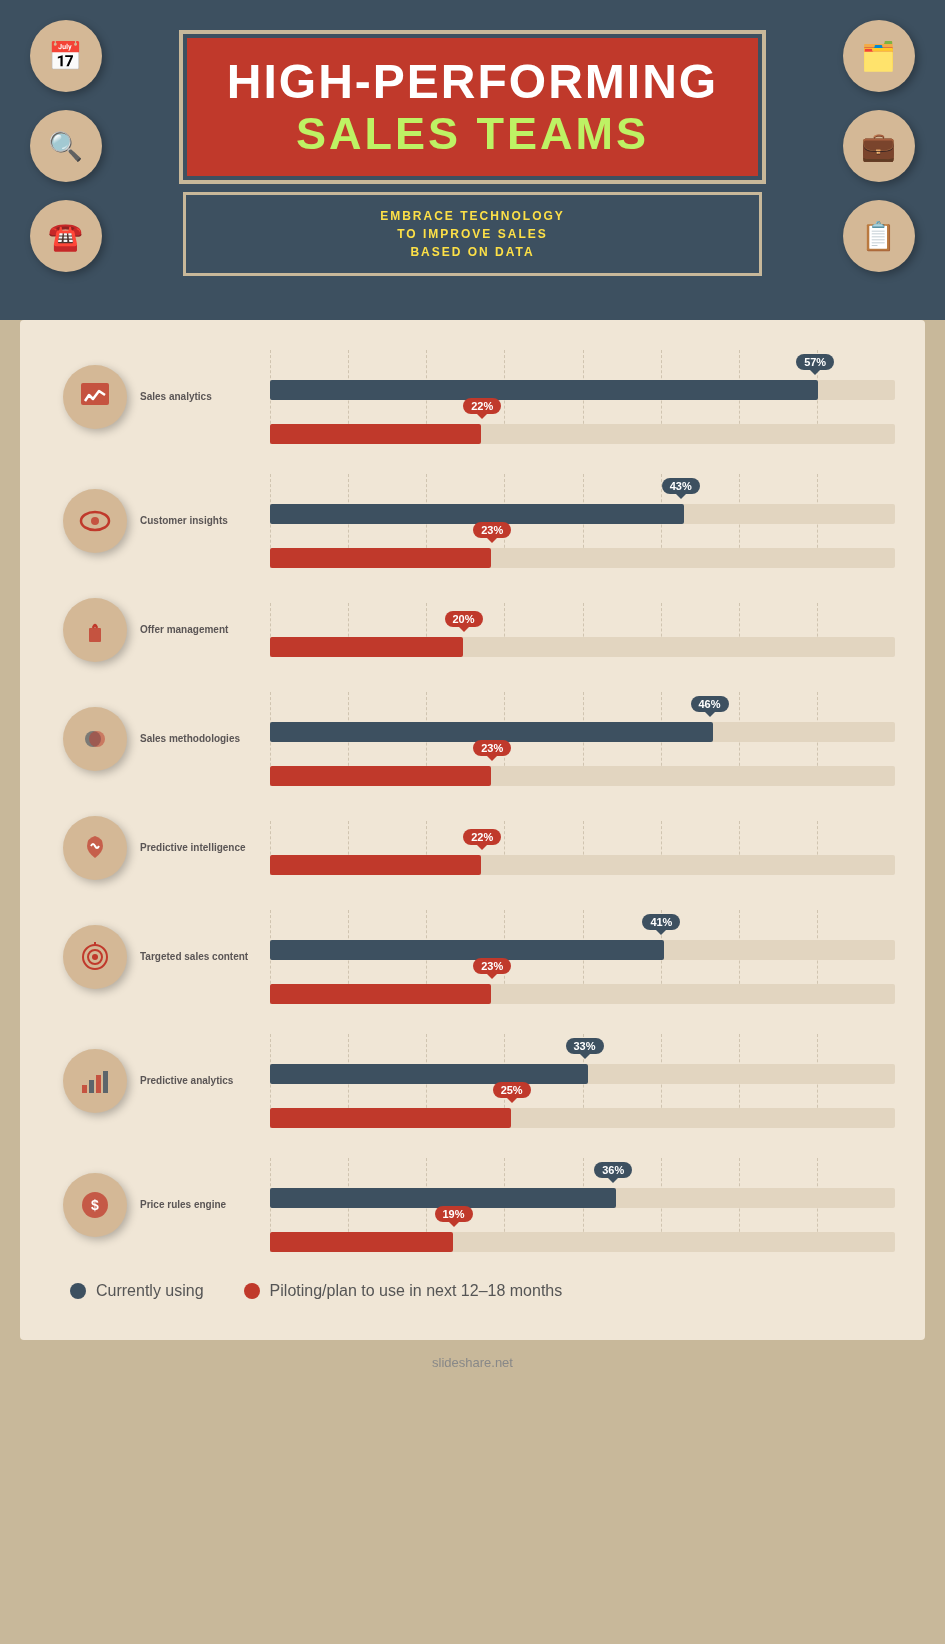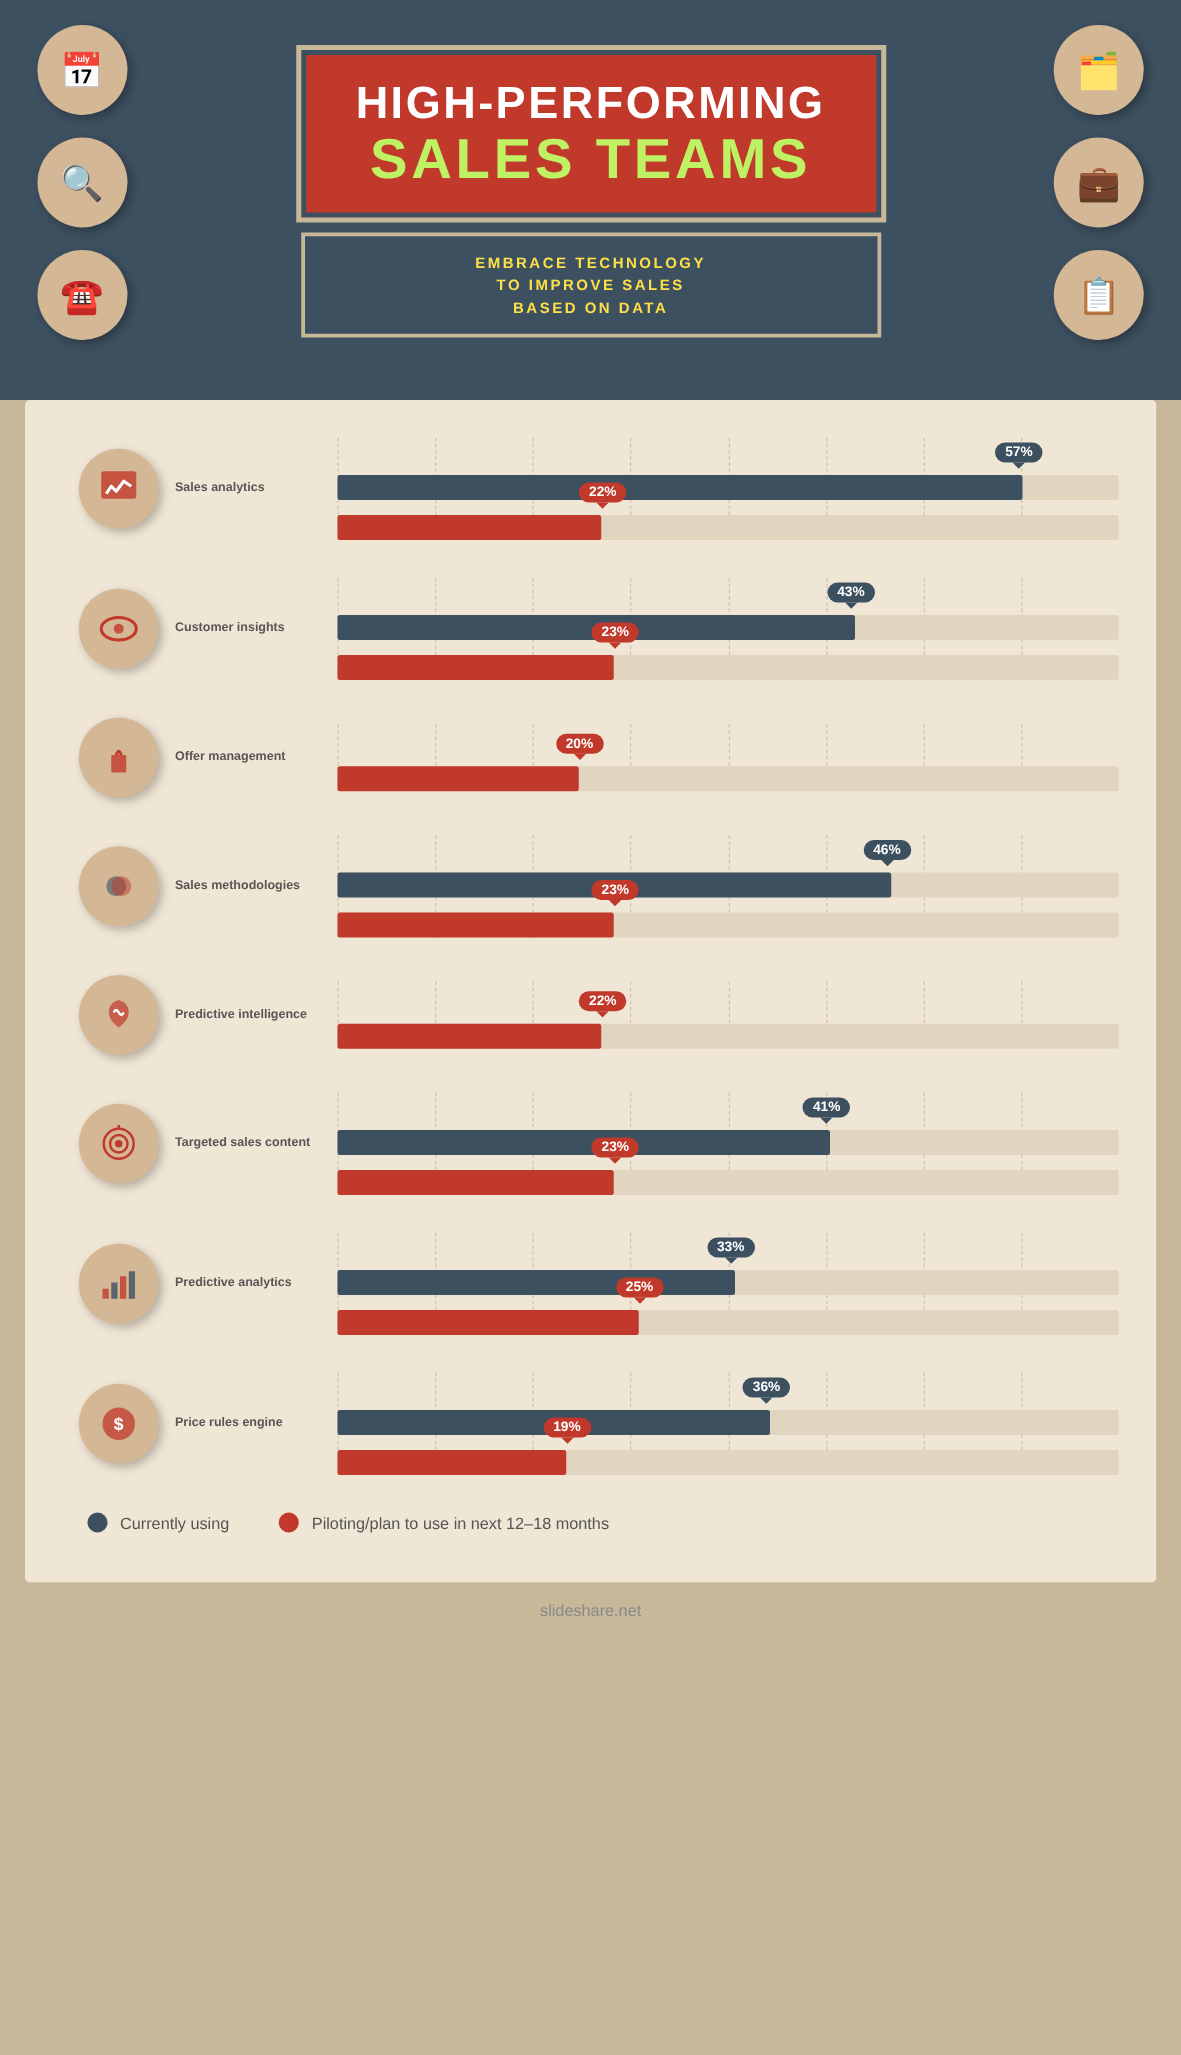--- a/index.html
+++ b/index.html
@@ -49,21 +49,21 @@
     }
     .title-box {
       background: #c0392b;
       padding: 18px 40px;
       text-align: center;
       border: 4px solid #3d5060;
       outline: 4px solid #c8b89a;
     }
     .title-line1 {
       color: #fff;
-      font-size: 36px;
+      font-size: 48px;
       font-weight: 900;
       letter-spacing: 2px;
       line-height: 1.1;
     }
     .title-line2 {
       color: #bef264;
       font-size: 45px;
       font-weight: 900;
       letter-spacing: 3px;
       line-height: 1.1;
@@ -102,21 +102,21 @@
       display: flex;
       align-items: center;
       gap: 10px;
     }
     .legend-dot {
       width: 16px;
       height: 16px;
       border-radius: 50%;
     }
     .legend-label {
-      font-size: 13px;
+      font-size: 16px;
       color: #555;
     }
 
     
     .footer {
       text-align: center;
       padding: 15px;
       font-size: 13px;
       color: #888;
       background: #c8b89a;
@@ -189,21 +189,21 @@
       font-size: 10px;
       font-weight: 700;
       color: #5a5555;
       line-height: 1.4;
       flex-shrink: 0;
     }
     .bars-col {
       flex: 1;
       display: flex;
       flex-direction: column;
-      gap: 8px;
+      gap: 20px;
       padding-top: 30px;
       position: relative;
     }
     .grid-overlay {
       position: absolute;
       inset: 0;
       display: flex;
       pointer-events: none;
       z-index: 0;
     }

